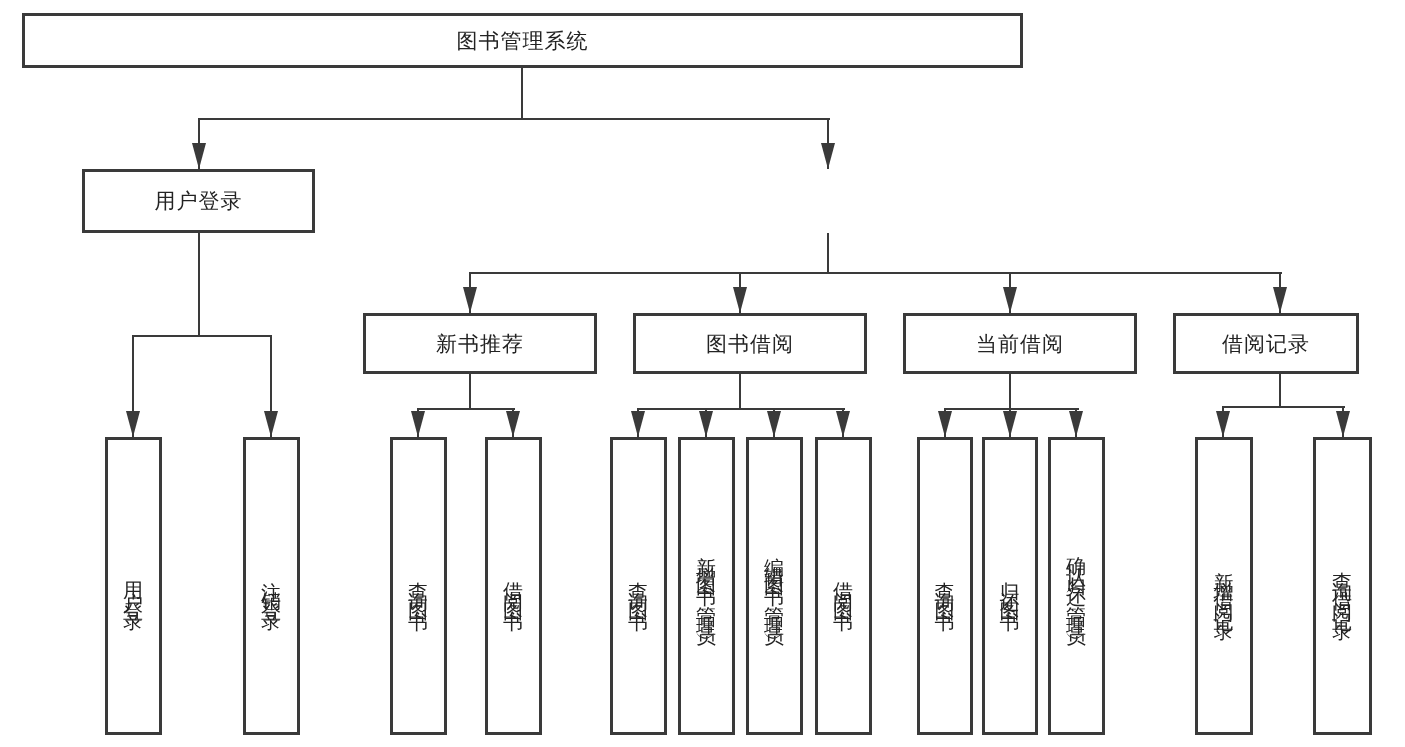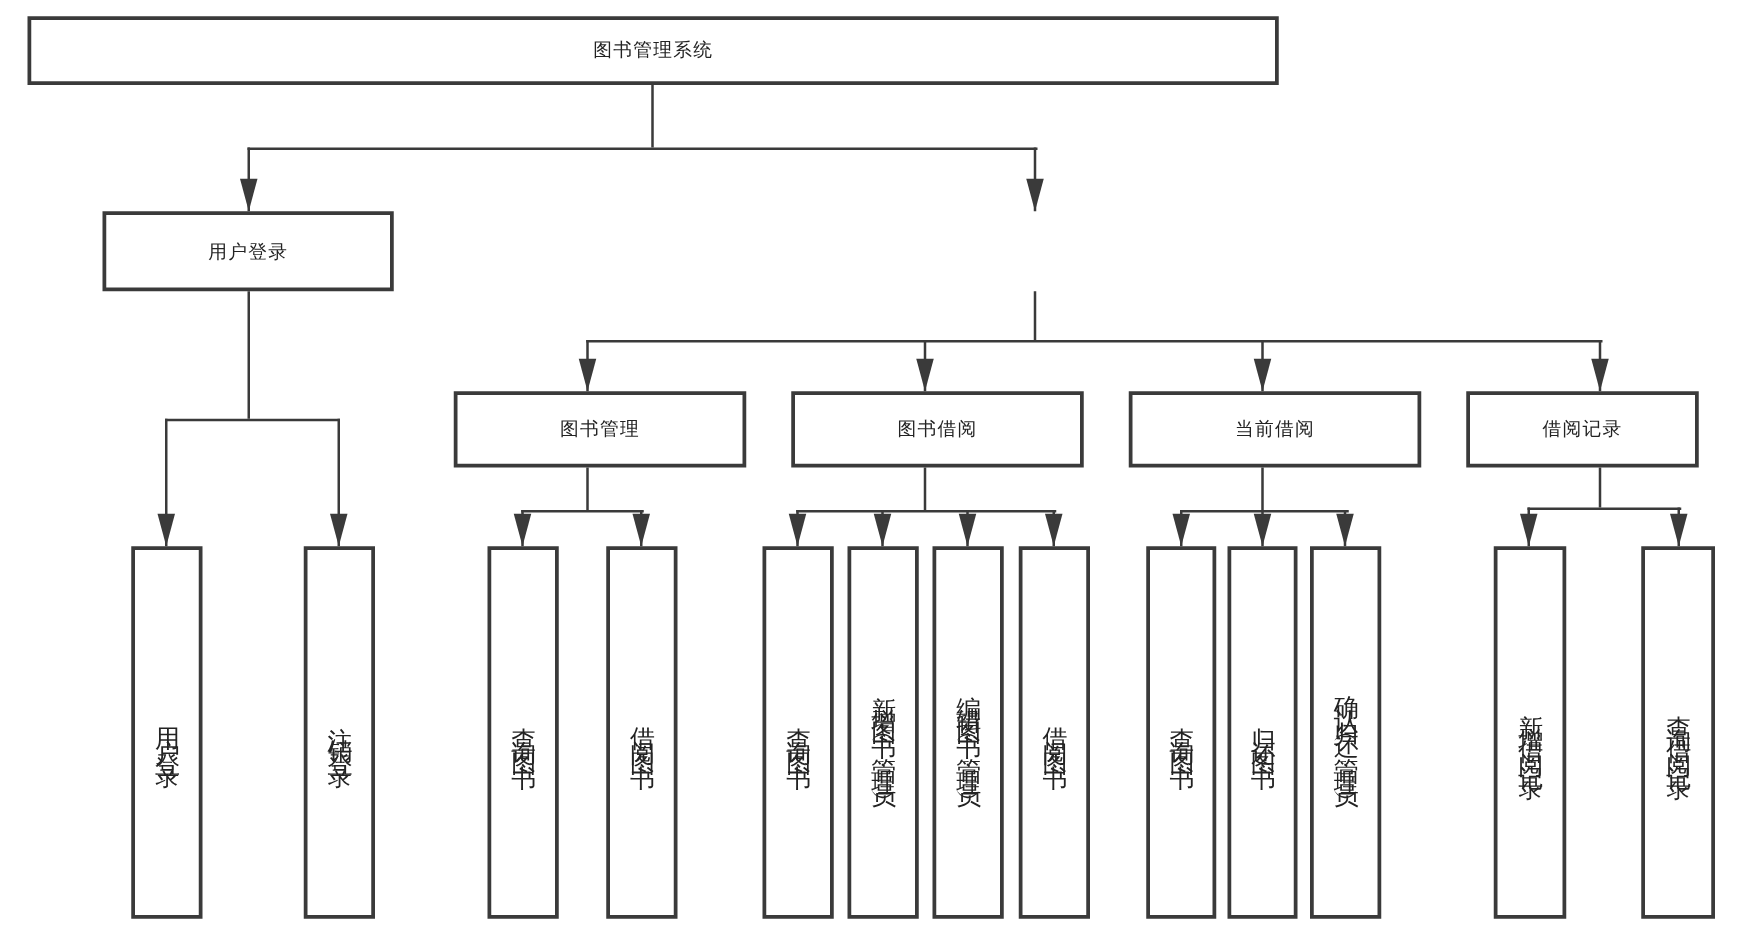--- a/index.html
+++ b/index.html
@@ -15,21 +15,21 @@
 
   .box {
     position: absolute;
     box-sizing: border-box;
     border: 3px solid #3a3a3a;
     background: #ffffff;
     color: #232323;
     display: flex;
     align-items: center;
     justify-content: center;
-    font-size: 15px;
+    font-size: 21px;
     letter-spacing: 1px;
     text-align: center;
     white-space: nowrap;
   }
 
   .root  { left: 22px;  top: 13px;  width: 1001px; height: 55px; }
   .lv2   { top: 169px;  height: 64px; width: 233px; }
   .lv3   { top: 313px;  height: 61px; width: 234px; }
 
   .leaf {
@@ -73,21 +73,21 @@
 </style>
 </head>
 <body>
 
 <div class="canvas">
 
   <div class="box root">图书管理系统</div>
 
   <div class="box lv2" style="left:82px">用户登录</div>
 
-  <div class="box lv3" style="left:363px">图书管理</div>
+  <div class="box lv3" style="left:363px">新书推荐</div>
   <div class="box lv3" style="left:633px">图书借阅</div>
   <div class="box lv3" style="left:903px">当前借阅</div>
   <div class="box lv3" style="left:1173px;width:186px">借阅记录</div>
 
   <div class="box leaf" style="left:105px">用户登录</div>
   <div class="box leaf" style="left:243px">注销登录</div>
   <div class="box leaf" style="left:390px">查询图书</div>
   <div class="box leaf" style="left:485px">借阅图书</div>
   <div class="box leaf" style="left:610px">查询图书</div>
   <div class="box leaf" style="left:678px">新增图书（管理员）</div>

